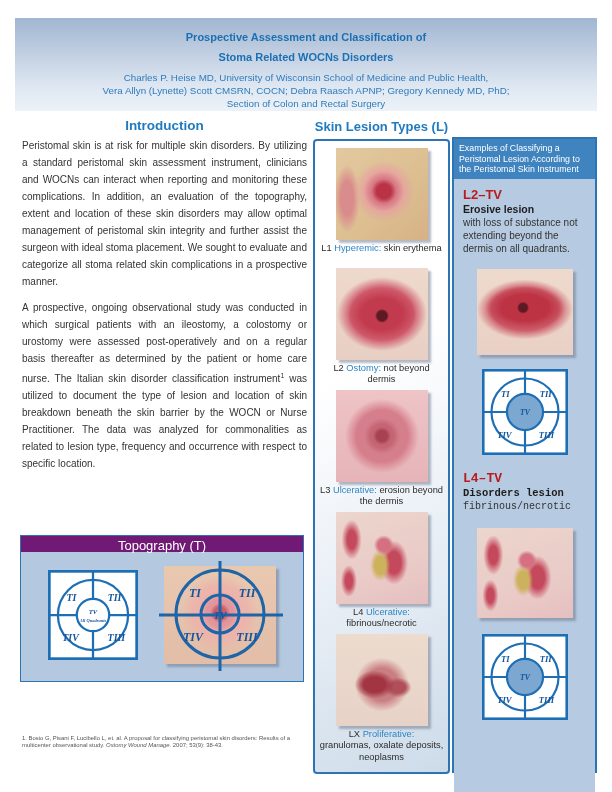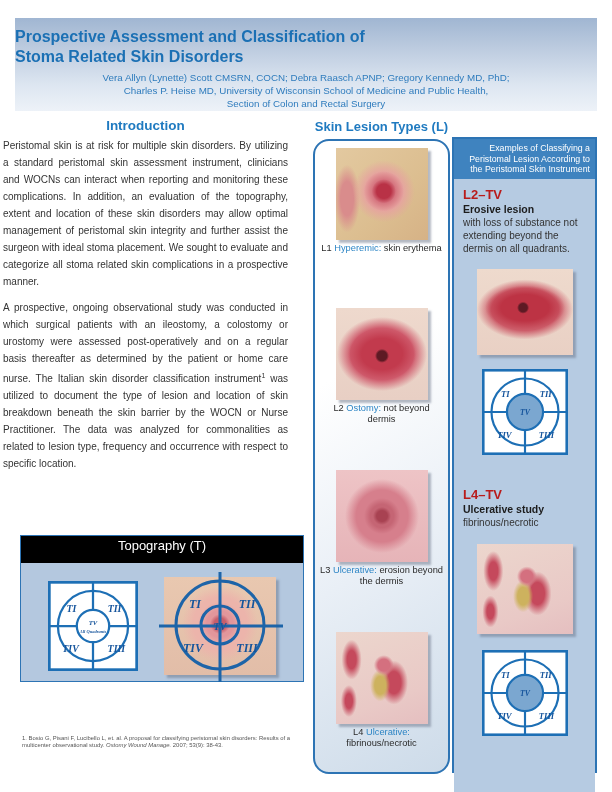--- a/index.html
+++ b/index.html
@@ -2,47 +2,47 @@
 <html><head>
 <meta charset="utf-8">
 <style>
   html,body{margin:0;padding:0;background:#ffffff;}
   .page{position:relative;width:612px;height:792px;margin:0 auto;background:#ffffff;
         font-family:"Liberation Sans",sans-serif;overflow:hidden;}
 
   
   .banner{position:absolute;left:15px;top:18px;width:582px;height:93px;
           background:linear-gradient(180deg,#a0b6d2 0%,#bccbdf 32%,#dde6f1 72%,#edf2f8 100%);}
-  .banner .title{margin-top:9px;font-size:16px;font-weight:bold;
+  .banner .title{margin-top:9px;text-align:center;font-size:11px;font-weight:bold;
                  color:#1b70b4;line-height:20px;}
   .banner .authors{margin-top:4px;text-align:center;font-size:9.8px;color:#2f7cbd;line-height:13px;}
 
   
-  .leftcol{position:absolute;left:3px;top:118px;width:285px;}
+  .leftcol{position:absolute;left:22px;top:118px;width:285px;}
   .sec-head{font-size:13.5px;font-weight:bold;color:#1f7ac0;text-align:center;margin:0 0 4px;}
   .sec-head.small{font-size:12.5px;}
   .body-p{font-size:10px;line-height:17px;text-align:justify;color:#333;margin:0 0 9px;}
   .body-p sup{font-size:7px;}
 
   .topo-box{position:absolute;left:20px;top:535px;width:284px;height:147px;box-sizing:border-box;
             border:1.5px solid #2d74b4;background:#b4c8df;}
-  .topo-head{height:27px;line-height:19px;background:#000000;color:#fff;text-align:center;
+  .topo-head{height:16px;line-height:19px;background:#701a75;color:#fff;text-align:center;
              font-size:13px;}
   .topo-body{height:126px;display:flex;align-items:center;justify-content:center;gap:26px;}
 
   .footnote{position:absolute;left:22px;top:729px;width:283px;font-size:5.9px;line-height:7.6px;
             color:#555;}
 
   
   .mid-head{position:absolute;left:313px;top:119px;width:137px;text-align:center;
             font-size:13px;font-weight:bold;color:#1f7ac0;}
   .mid-box{position:absolute;left:313px;top:139px;width:137px;height:635px;box-sizing:border-box;
-           border:2px solid #2d74b4;border-radius:16px;
+           border:2px solid #2d74b4;border-radius:4px;
            background:linear-gradient(150deg,#ffffff 35%,#e9eff6 65%,#cddbe9 100%);
-           display:flex;flex-direction:column;align-items:center;padding-top:7px;gap:40px;}
+           display:flex;flex-direction:column;align-items:center;padding-top:7px;}
   .fig{display:flex;flex-direction:column;align-items:center;margin:0;}
   .photo{width:92px;height:92px;box-shadow:3px 3px 2px rgba(105,115,135,.5);}
   .fig figcaption{margin-top:3px;font-size:9.3px;line-height:11.5px;text-align:center;
                   color:#2b2b2b;white-space:pre-line;width:134px;}
   .lname{color:#2d85c5;}
   .mb13{margin-bottom:13px;} .mb4{margin-bottom:4px;}
 
   
   .ph-l1{background:
      radial-gradient(circle 12px at 52% 47%, #b93246 0 60%, rgba(185,50,70,0) 100%),
@@ -80,47 +80,47 @@
   .ph-r1{width:96px;height:86px;margin:14px auto 0;display:block;background:
      radial-gradient(circle 6px at 48% 45%, #5e1a24 0 70%, rgba(94,26,36,0) 100%),
      radial-gradient(ellipse 40px 22px at 50% 45%, #bd3344 0 60%, rgba(189,51,68,0) 100%),
      radial-gradient(ellipse 48px 30px at 50% 47%, #cc5b68 0 70%, rgba(204,91,104,0) 100%),
      linear-gradient(180deg,#eedacd,#e9d0c4);}
   .ph-r2{width:96px;height:90px;margin:15px auto 0;display:block;}
 
   
   .right-box{position:absolute;left:452px;top:137px;width:145px;height:636px;box-sizing:border-box;
              border:2px solid #2d74b4;}
-  .r-header{background:#3f83bf;color:#fff;font-size:8.8px;line-height:10.5px;text-align:right;
+  .r-header{background:#3f83bf;color:#fff;font-size:8.8px;line-height:10.5px;text-align:left;
             padding:4px 5px;}
   .r-body{background:#b6cbe2;height:100%;padding:8px 9px 0;box-sizing:border-box;}
   .r-code{font-size:13px;font-weight:bold;color:#b91c1c;}
   .r-title{font-size:10.5px;font-weight:bold;color:#1c1c1c;margin-top:1px;}
   .r-desc{font-size:10px;line-height:13px;color:#333;margin-top:1px;}
   .r-diagram{display:block;margin:14px auto 0;}
-  .r-group2{margin-top:32px;}
+  .r-group2{margin-top:16px;font-family:Liberation Mono, monospace;}
 
   
   .qlab{font-family:"Liberation Serif",serif;font-style:italic;font-weight:bold;fill:#15549c;}
   .photo-wrap{position:relative;}
   .overlay{position:absolute;left:-9px;top:-9px;overflow:visible;}
 </style>
 </head>
 <body>
 
 <div class="page">
 
   <div class="banner">
     <div class="title">
       <div>Prospective Assessment and Classification of</div>
-      <div>Stoma Related Skin Disorders</div>
+      <div>Stoma Related WOCNs Disorders</div>
     </div>
     <div class="authors">
+      <div>Charles P. Heise MD, University of Wisconsin School of Medicine and Public Health,</div>
       <div>Vera Allyn (Lynette) Scott CMSRN, COCN; Debra Raasch APNP; Gregory Kennedy MD, PhD;</div>
-      <div>Charles P. Heise MD, University of Wisconsin School of Medicine and Public Health,</div>
       <div>Section of Colon and Rectal Surgery</div>
     </div>
   </div>
 
   <div class="leftcol">
     <h2 class="sec-head">Introduction</h2>
     <p class="body-p">Peristomal skin is at risk for multiple skin disorders. By utilizing a standard peristomal skin assessment instrument, clinicians and WOCNs can interact when reporting and monitoring these complications. In addition, an evaluation of the topography, extent and location of these skin disorders may allow optimal management of peristomal skin integrity and further assist the surgeon with ideal stoma placement. We sought to evaluate and categorize all stoma related skin complications in a prospective manner.</p>
 
     <p class="body-p"><span>A prospective, ongoing observational study was conducted in which surgical patients with an ileostomy, a colostomy or urostomy were assessed post-operatively and on a regular basis thereafter as determined by the patient or home care nurse. The Italian skin disorder classification instrument</span><sup>1</sup><span> was utilized to document the type of lesion and location of skin breakdown beneath the skin barrier by the WOCN or Nurse Practitioner.  The data was analyzed for commonalities as related to lesion type, frequency and occurrence with respect to specific location.</span></p>
 
@@ -217,21 +217,21 @@
         <circle cx="50" cy="50" r="21" fill="#7ba7d0" stroke="#1d6fb5" stroke-width="2.5"></circle>
         <text class="qlab" x="27" y="33" font-size="10" text-anchor="middle">TI</text>
         <text class="qlab" x="74" y="33" font-size="10" text-anchor="middle">TII</text>
         <text class="qlab" x="26" y="80" font-size="10" text-anchor="middle">TIV</text>
         <text class="qlab" x="75" y="80" font-size="10" text-anchor="middle">TIII</text>
         <text class="qlab" x="50" y="54" font-size="9" text-anchor="middle">TV</text>
       </svg>
 
       <div class="r-group2">
         <div class="r-code">L4–TV</div>
-        <div class="r-title">Ulcerative study</div>
+        <div class="r-title">Disorders lesion</div>
         <div class="r-desc">fibrinous/necrotic</div>
       </div>
 
       <div class="photo ph-l4 ph-r2"></div>
 
       <svg class="r-diagram" width="86" height="90" viewBox="0 0 100 100">
         <rect x="1.5" y="1.5" width="97" height="97" fill="#ffffff" stroke="#1d6fb5" stroke-width="3"></rect>
         <line x1="50" y1="1.5" x2="50" y2="98.5" stroke="#1d6fb5" stroke-width="2.5"></line>
         <line x1="1.5" y1="50" x2="98.5" y2="50" stroke="#1d6fb5" stroke-width="2.5"></line>
         <circle cx="50" cy="50" r="39" fill="none" stroke="#1d6fb5" stroke-width="2.5"></circle>

